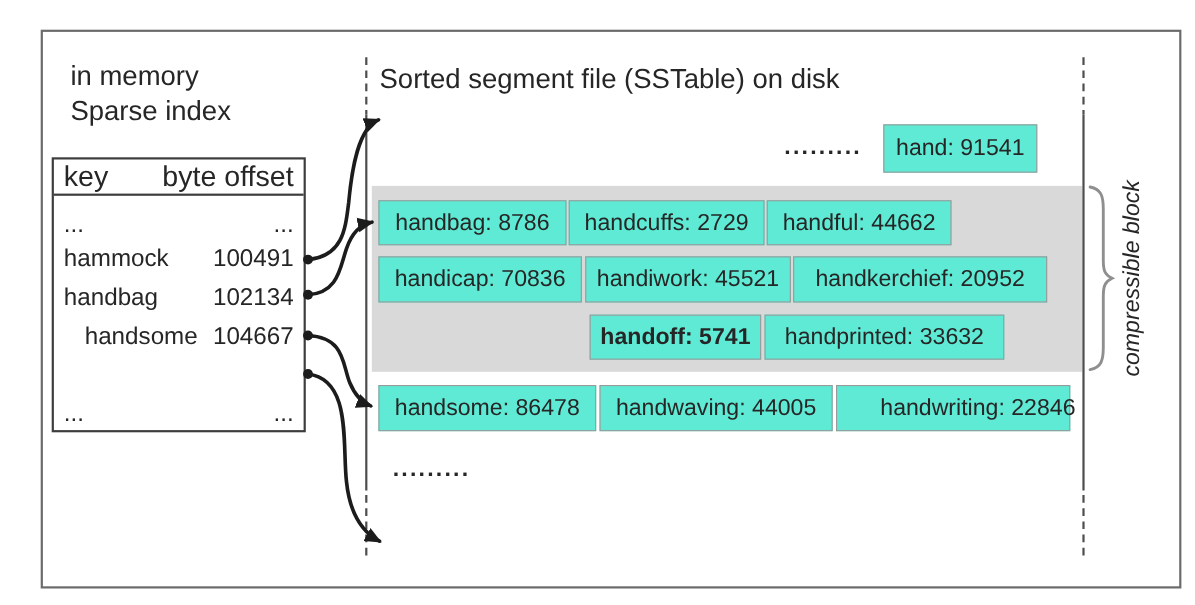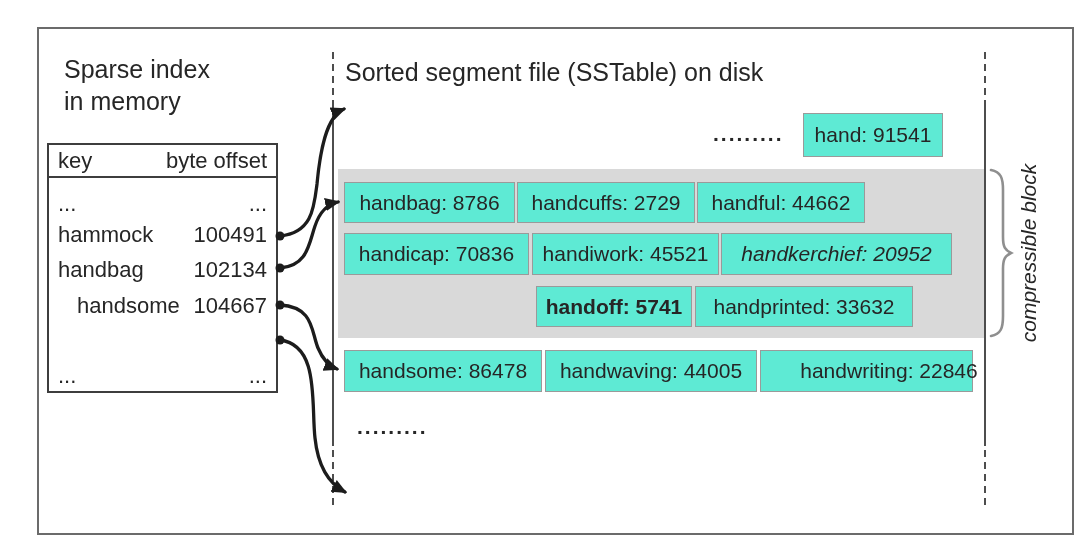--- a/index.html
+++ b/index.html
@@ -16,21 +16,21 @@
 
   
   .idx-table {
     position:absolute; left:47px; top:143px; width:231px; height:250px;
     border:2px solid #3d3d3d; background:#ffffff; box-sizing:border-box;
   }
   .idx-head {
     position:absolute; left:0; right:0; top:0; height:31px;
     border-bottom:2px solid #3d3d3d;
     display:flex; justify-content:space-between; align-items:center;
-    padding:0 9px; font-size:22px;
+    padding:0 9px; font-size:26px;
   }
   .idx-row {
     position:absolute; left:0; right:0; height:32px;
     display:flex; justify-content:space-between; align-items:center;
     padding:0 9px; font-size:22px; white-space:nowrap;
   }
 
   
   .grayblock {
     position:absolute; left:338px; top:169px; width:646px; height:169px;
@@ -53,22 +53,22 @@
   svg.overlay { position:absolute; left:0; top:0; pointer-events:none; }
 </style>
 </head>
 <body>
 
 <div class="canvas">
 
   <div class="frame"></div>
 
   <div class="abs title" style="left:64px; top:53px;">
+    <div>in memory</div>
     <div>Sparse index</div>
-    <div>in memory</div>
   </div>
 
   <div class="idx-table">
     <div class="idx-head">
       <span>key</span>
       <span>byte offset</span>
     </div>
     <div class="idx-row" style="top:43px;">
       <span>...</span>
       <span>...</span>
@@ -97,21 +97,21 @@
   <div class="entry" style="left:803px; top:113px; width:140px; height:44px;">hand: 91541</div>
 
   <div class="grayblock"></div>
 
   <div class="entry" style="left:344px; top:182px; width:171px; height:41px;">handbag: 8786</div>
   <div class="entry" style="left:517px; top:182px; width:178px; height:41px;">handcuffs: 2729</div>
   <div class="entry" style="left:697px; top:182px; width:168px; height:41px;">handful: 44662</div>
 
   <div class="entry" style="left:344px; top:233px; width:185px; height:42px;">handicap: 70836</div>
   <div class="entry" style="left:532px; top:233px; width:187px; height:42px;">handiwork: 45521</div>
-  <div class="entry" style="left:721px; top:233px; width:231px; height:42px;font-style:italic;">handkerchief: 20952</div>
+  <div class="entry" style="left:721px; top:233px; width:231px; height:42px;">handkerchief: 20952</div>
 
   <div class="entry" style="left:536px; top:286px; width:156px; height:41px;font-weight:bold;">handoff: 5741</div>
   <div class="entry" style="left:695px; top:286px; width:218px; height:41px;">handprinted: 33632</div>
 
   <div class="entry" style="left:344px; top:350px; width:198px; height:42px;">handsome: 86478</div>
   <div class="entry" style="left:545px; top:350px; width:212px; height:42px;">handwaving: 44005</div>
   <div class="entry" style="left:760px; top:350px; width:213px; height:42px;padding-left:45px;">handwriting: 22846</div>
 
   <div class="dots" style="left:357px; top:415px;">.........</div>
 

